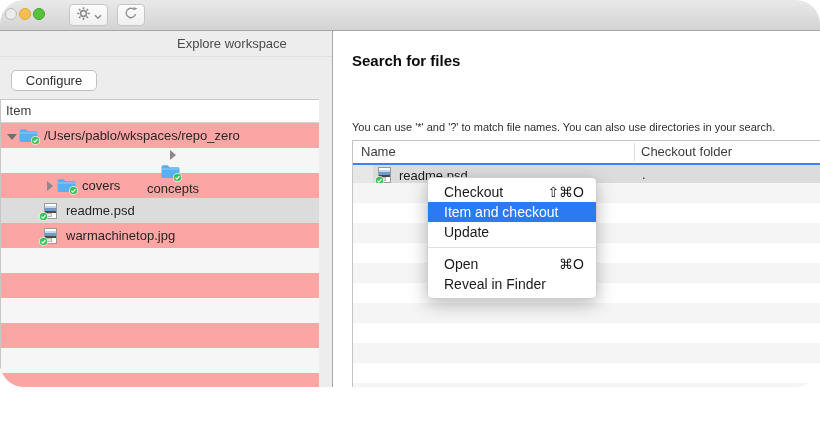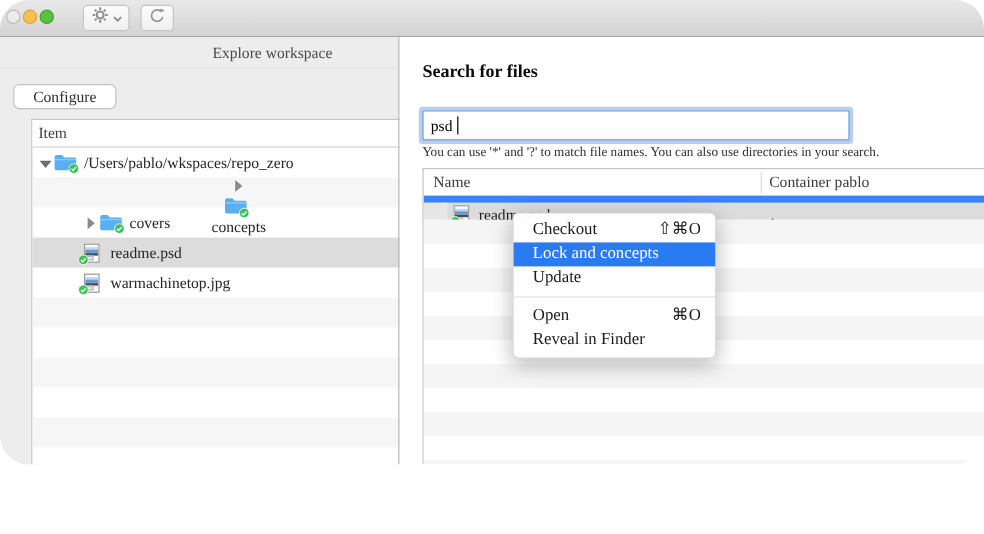--- a/index.html
+++ b/index.html
@@ -1,18 +1,18 @@
 <!DOCTYPE html>
 <html style="--accent: #2a7bf2; --sel: #dcdcdc; --modified: #e0433e;"><head>
 <meta charset="utf-8">
 <style>
   html,body{margin:0;padding:0;background:#fff;}
   #window{
     position:relative;width:820px;height:387px;overflow:hidden;
-    font-family:Liberation Serif, serif;
+    font-family:Liberation Sans, sans-serif;
     -webkit-font-smoothing:antialiased;background:#fff;border-radius:24px;
   }
   
   #titlebar{
     position:absolute;left:0;top:0;width:820px;height:31px;
     background:linear-gradient(#e9e9e9,#d3d3d3);
     border-bottom:1px solid #a6a6a6;box-sizing:border-box;
   }
   .light{position:absolute;top:8px;width:12px;height:12px;border-radius:50%;box-sizing:border-box;}
   .light.gray{left:5px;background:#ececec;border:1px solid #bcbcbc;}
@@ -32,22 +32,22 @@
     position:absolute;left:0;top:0;width:332px;height:25px;
     border-bottom:1px solid rgba(0,0,0,0.05);
   }
   #explore-header span{position:absolute;left:177px;top:5px;font-size:13px;color:#4b4b4b;}
   #configure-btn{
     position:absolute;left:11px;top:39px;width:86px;height:21px;
     background:#fff;border:1px solid #c2c2c2;border-radius:5px;box-sizing:border-box;
     font-size:13px;color:#2f2f2f;text-align:center;line-height:19px;
   }
   #tree-box{
-    position:absolute;left:26px;top:68px;width:319px;height:324px;
-    background:#ffffff;border:1px solid #c6c6c6;border-right:none;box-sizing:border-box;overflow:hidden;
+    position:absolute;left:0;top:68px;width:319px;height:324px;
+    background:#fca5a5;border:1px solid #c6c6c6;border-right:none;box-sizing:border-box;overflow:hidden;
   }
   #tree-header{
     height:22px;line-height:22px;padding-left:5px;font-size:13px;color:#404040;
     background:#fff;border-bottom:1px solid #d2d2d2;
   }
   .trow{height:25px;display:flex;align-items:center;font-size:13px;color:#262626;}
   .trow.stripe{background:#f6f6f6;flex-direction:column;}
   .trow.sel{background:var(--sel,#dcdcdc);}
   .tri{width:14px;height:14px;position:relative;flex:0 0 14px;}
   .tri.down::before{content:"";position:absolute;left:2px;top:5px;border-left:5px solid transparent;border-right:5px solid transparent;border-top:6px solid #6e6e6e;}
@@ -75,21 +75,21 @@
     width:100%;height:100%;box-sizing:border-box;border:1px solid #6d9ddd;
     box-shadow:0 0 0 3px rgba(125,169,224,0.55);border-radius:1px;
     font-family:inherit;font-size:13px;color:#000;padding:0 0 0 6px;outline:none;
   }
   #caret{position:absolute;left:29px;top:5px;width:1px;height:15px;background:#000;}
   #search-hint{position:absolute;left:19px;top:90px;font-size:11px;color:#2f2f2f;white-space:nowrap;}
   #results{
     position:absolute;left:19px;top:109px;width:468px;height:298px;box-sizing:border-box;
     border:1px solid #c4c4c4;border-right:none;background:#fff;overflow:hidden;
   }
-  #results-header{height:22px;border-bottom:6px solid #3b82f6;position:relative;font-size:13px;color:#3c3c3c;}
+  #results-header{height:22px;border-bottom:2px solid #3b82f6;position:relative;font-size:13px;color:#3c3c3c;}
   #results-header .hc{position:absolute;top:0;height:22px;line-height:22px;}
   #col-name{left:8px;}
   #col-container{left:288px;}
   #col-div{position:absolute;left:281px;top:2px;width:1px;height:18px;background:#dddddd;}
   #result-row{height:20px;background:var(--sel,#dcdcdc);position:relative;display:flex;align-items:center;font-size:13px;color:#1d1d1d;}
   #result-row .lpad{width:20px;height:20px;background:#e7e7e7;flex:0 0 20px;}
   #result-row .ticon{margin-left:4px;width:15px;flex:0 0 15px;margin-right:7px;height:16px;}
   #result-container-cell{position:absolute;left:289px;top:0;line-height:20px;color:#3a3a3a;}
   #result-stripes{
     position:absolute;left:0;top:42px;right:0;bottom:0;
@@ -231,32 +231,28 @@
           <div class="trow stripe"></div>
           <div class="trow"></div>
         </div>
     </div>
   </div>
   <div id="pane-divider"></div>
 
   <div id="right-pane">
     <div id="search-title">Search for files</div>
 
-    <div id="search-wrap">
-      <input id="search-input" type="text" value="psd" style="">
-      <div id="caret"></div>
-    </div>
 
     <div id="search-hint">You can use '*' and '?' to match file names. You can also use directories in your search.</div>
 
     <div id="results">
       <div id="results-header">
         <span class="hc" id="col-name">Name</span>
         <span id="col-div"></span>
-        <span class="hc" id="col-container">Container pablo</span>
+        <span class="hc" id="col-container">Checkout folder</span>
       </div>
 
       <div id="result-row">
         <span class="lpad"></span>
         <span class="ticon">
           <span class="fileicon">
               <i class="s1"></i>
               <i class="s2"></i>
               <i class="s3"></i>
               <span class="chip"></span>
@@ -273,21 +269,21 @@
       <div id="result-stripes"></div>
     </div>
   </div>
 
   <div id="context-menu">
       <div class="mitem">
         <span>Checkout</span>
         <span class="mshort">⇧⌘O</span>
       </div>
       <div class="mitem hl">
-        <span>Lock and concepts</span>
+        <span>Item and checkout</span>
       </div>
       <div class="mitem">
         <span>Update</span>
       </div>
       <div class="msep"></div>
       <div class="mitem">
         <span>Open</span>
         <span class="mshort">⌘O</span>
       </div>
       <div class="mitem">

